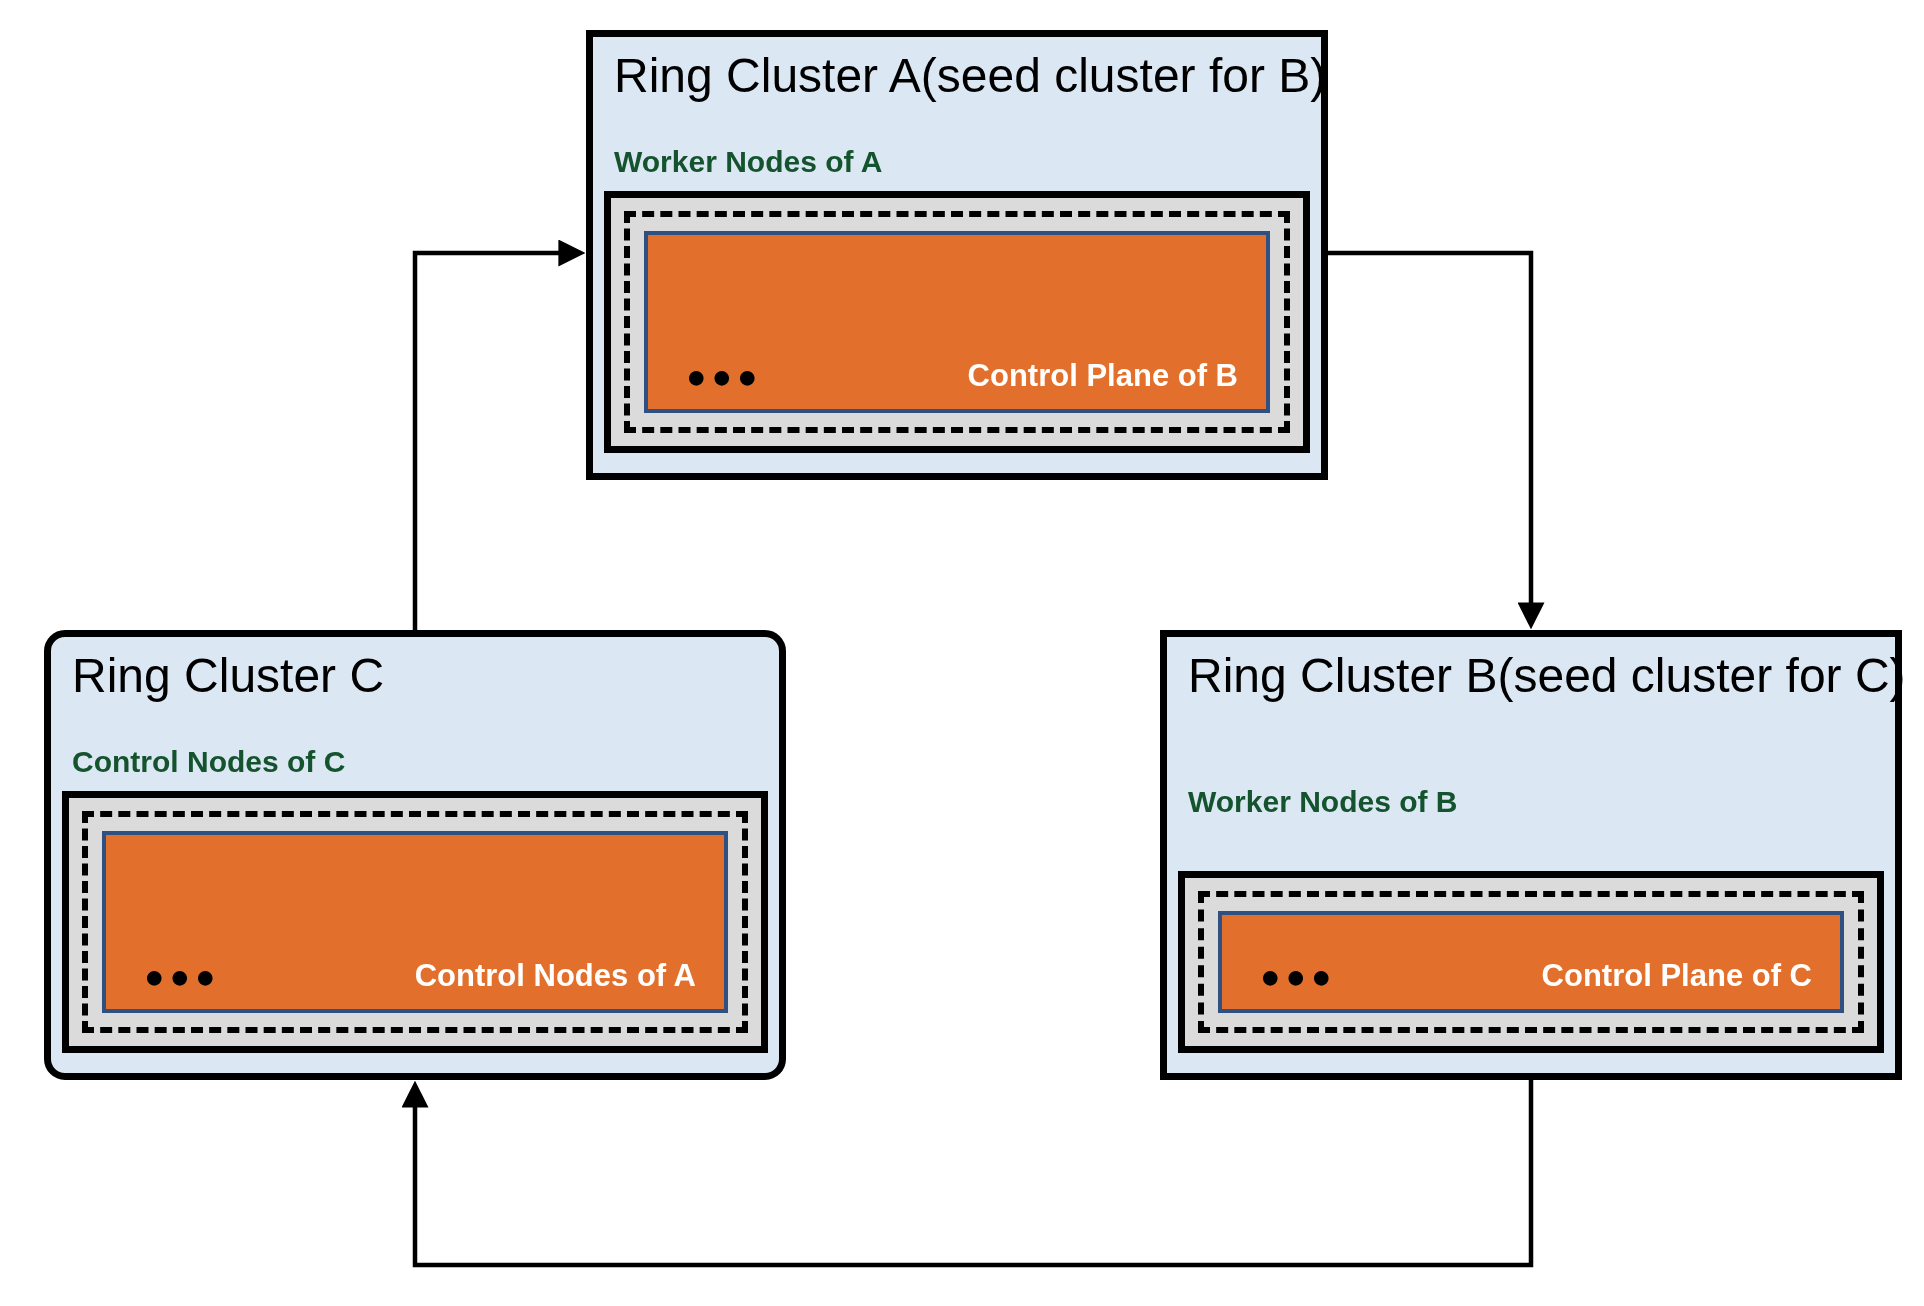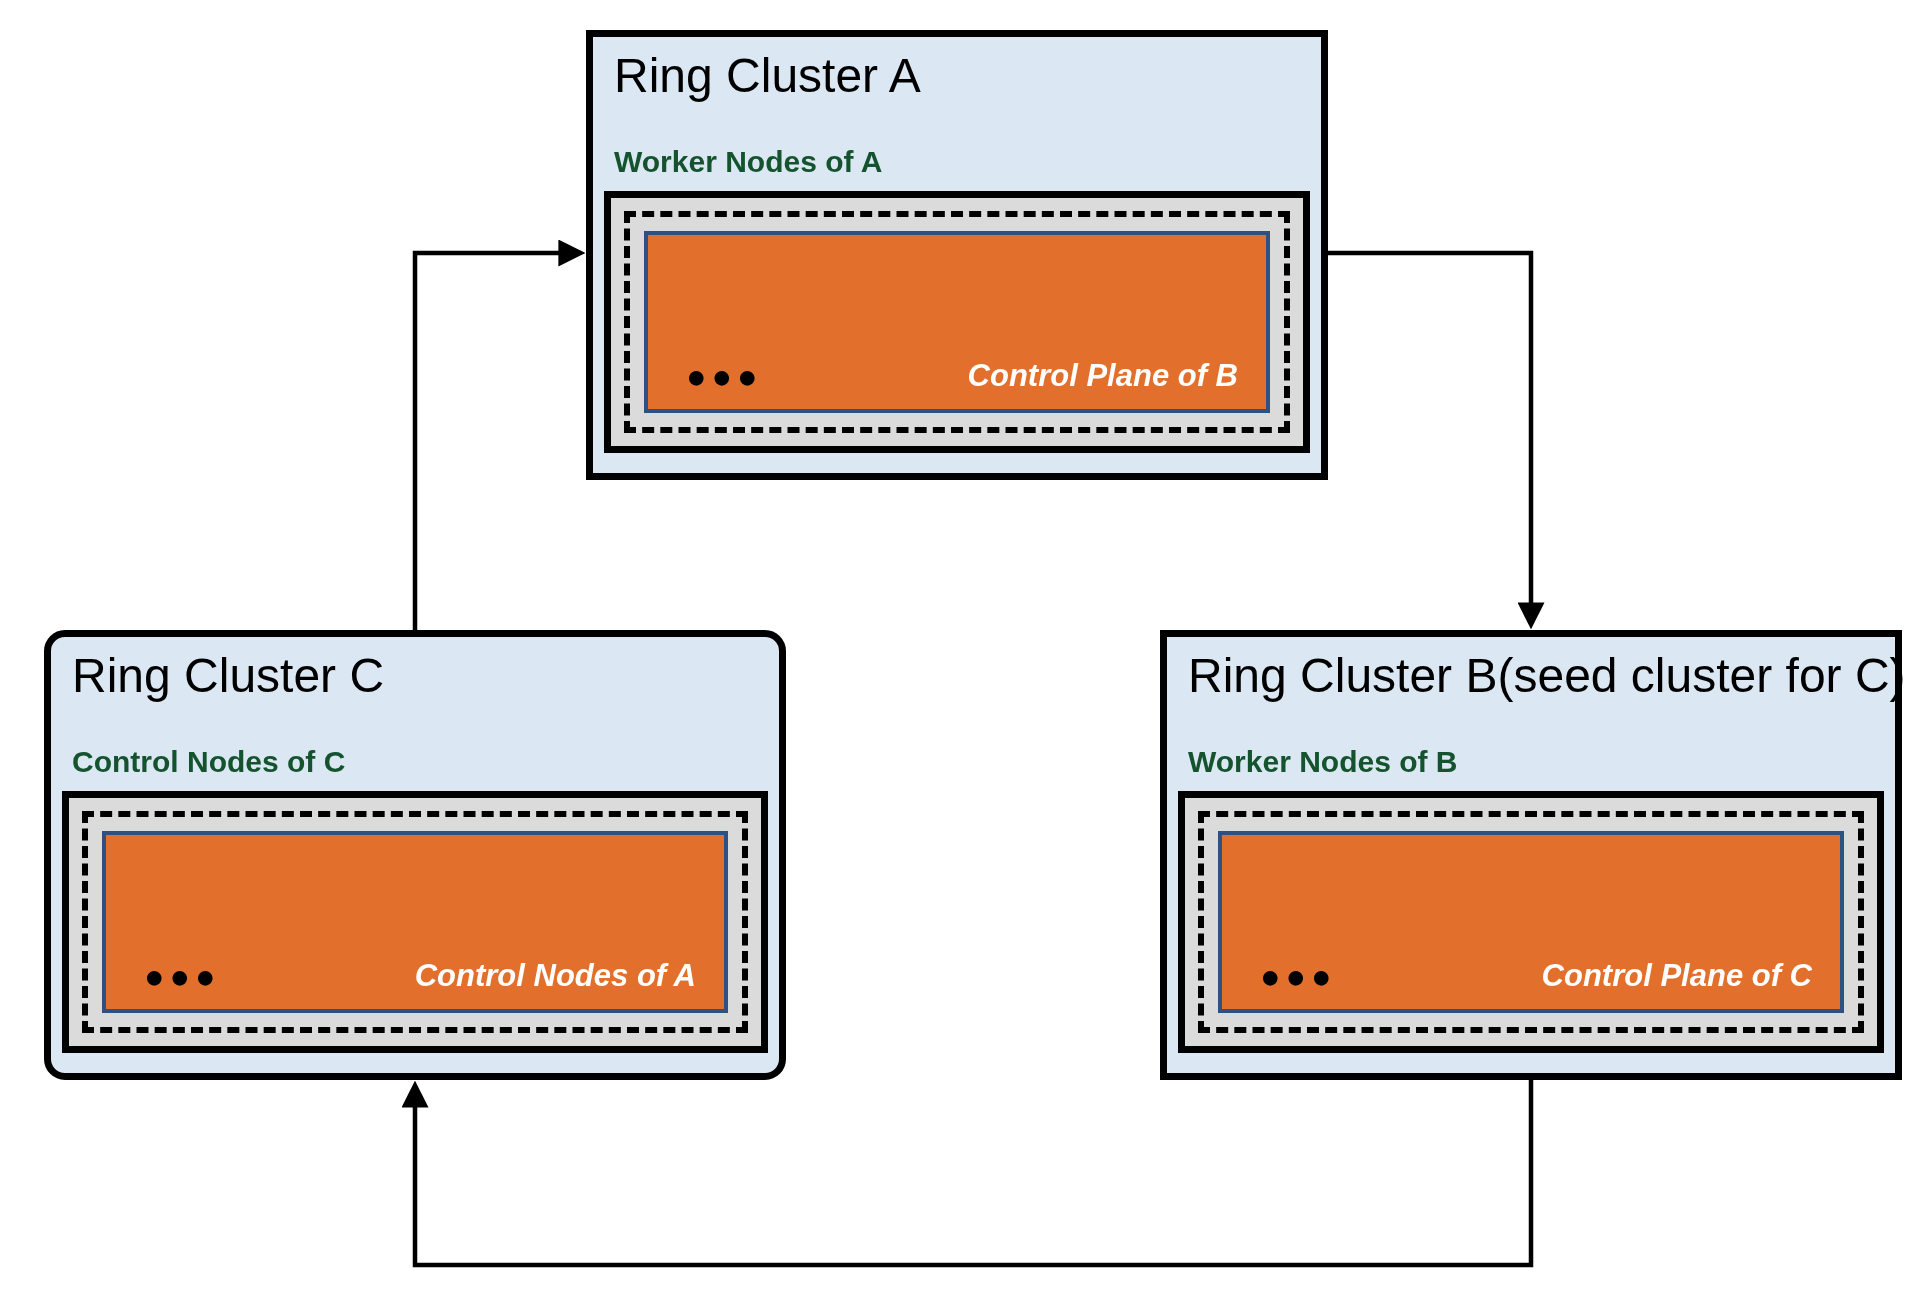--- a/index.html
+++ b/index.html
@@ -82,45 +82,45 @@
     letter-spacing: 5px;
     color: #000;
     line-height: 1;
   }
   .cp-label {
     font-size: 31px;
     font-weight: bold;
     color: #ffffff;
     line-height: 1.1;
     white-space: nowrap;
-    font-style: italic;
   }
   #cluster-a { left: 586px; top: 30px; }
   #cluster-c { left: 44px;  top: 630px; border-radius: 21px; }
-  #cluster-b { left: 1160px; top: 630px; }
+  #cluster-b { left: 1160px; top: 630px; gap: 40px; }
 </style>
 </head>
 <body>
 
 <div class="canvas">
 
   <svg class="arrows" viewBox="0 0 1924 1306" xmlns="http://www.w3.org/2000/svg">
     <defs>
       <marker id="ah" viewBox="0 0 10 10" refX="8" refY="5" markerWidth="6" markerHeight="6" orient="auto">
         <path class="head" d="M 0 0 L 10 5 L 0 10 z"></path>
       </marker>
     </defs>
     <path class="flow" d="M 415 630 L 415 253 L 580 253" marker-end="url(#ah)"></path>
     <path class="flow" d="M 1328 253 L 1531 253 L 1531 624" marker-end="url(#ah)"></path>
     <path class="flow" d="M 1531 1080 L 1531 1265 L 415 1265 L 415 1086" marker-end="url(#ah)"></path>
   </svg>
 
   <section class="cluster" id="cluster-a">
     <div class="titlebar">
       <span>Ring Cluster A</span>
+      <span>(seed cluster for B)</span>
     </div>
     <div class="worker-label">Worker Nodes of A</div>
     <div class="node-box">
       <div class="dashed-box">
         <div class="control-plane">
           <span class="dots">●●●</span>
           <span class="cp-label">Control Plane of B</span>
         </div>
       </div>
     </div>

